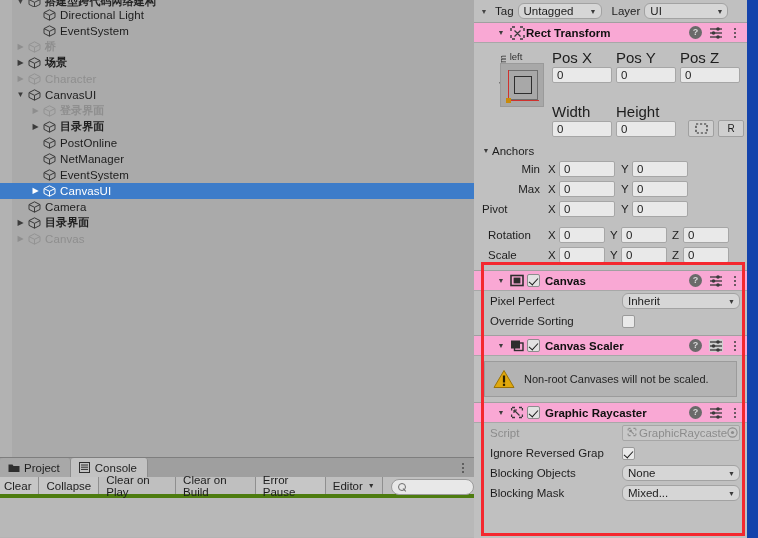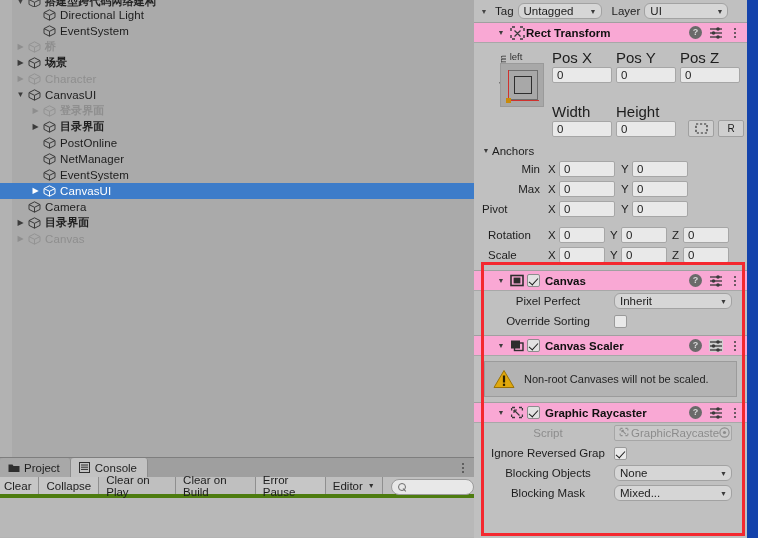--- a/index.html
+++ b/index.html
@@ -154,21 +154,21 @@
   }
   .comp-title { font-size: 11.5px; font-weight: bold; color: #101010; }
   .hdr-icons { margin-left: auto; display: flex; align-items: center; gap: 7px; padding-right: 7px; }
   .ico-help { width: 13px; height: 13px; border-radius: 50%; background: #6a6a6a; color: #d8d8d8;
               font-size: 9px; line-height: 13px; text-align: center; font-weight: bold; }
   .ico-preset { width: 14px; height: 13px; }
   .ico-kebab { width: 10px; height: 13px; display: flex; flex-direction: column; align-items: center; justify-content: center; gap: 2px; }
   .ico-kebab i { width: 2px; height: 2px; border-radius: 50%; background: #3d3d3d; display: block; }
 
   
-  .frow { height: 20px; display: flex; align-items: center; padding-left: 8px; text-align: center; }
+  .frow { height: 20px; display: flex; align-items: center; padding-left: 16px; }
   .flabel { font-size: 11.5px; color: #1d1d1d; }
   .flabel.dim { color: #8c8c8c; }
   .field {
     height: 16px; background: #e9e9e9; border: 1px solid #a6a6a6; border-radius: 2px;
     display: flex; align-items: center; padding: 0 4px; font-size: 11.5px; color: #1d1d1d;
   }
   .field.ro { background: #c8c8c8; color: #8c8c8c; }
   .axis { font-size: 11.5px; color: #1d1d1d; width: 11px; text-align: left; }
   .chkbox {
     width: 13px; height: 13px; background: #e9e9e9; border: 1px solid #9a9a9a; border-radius: 2px; position: relative;

